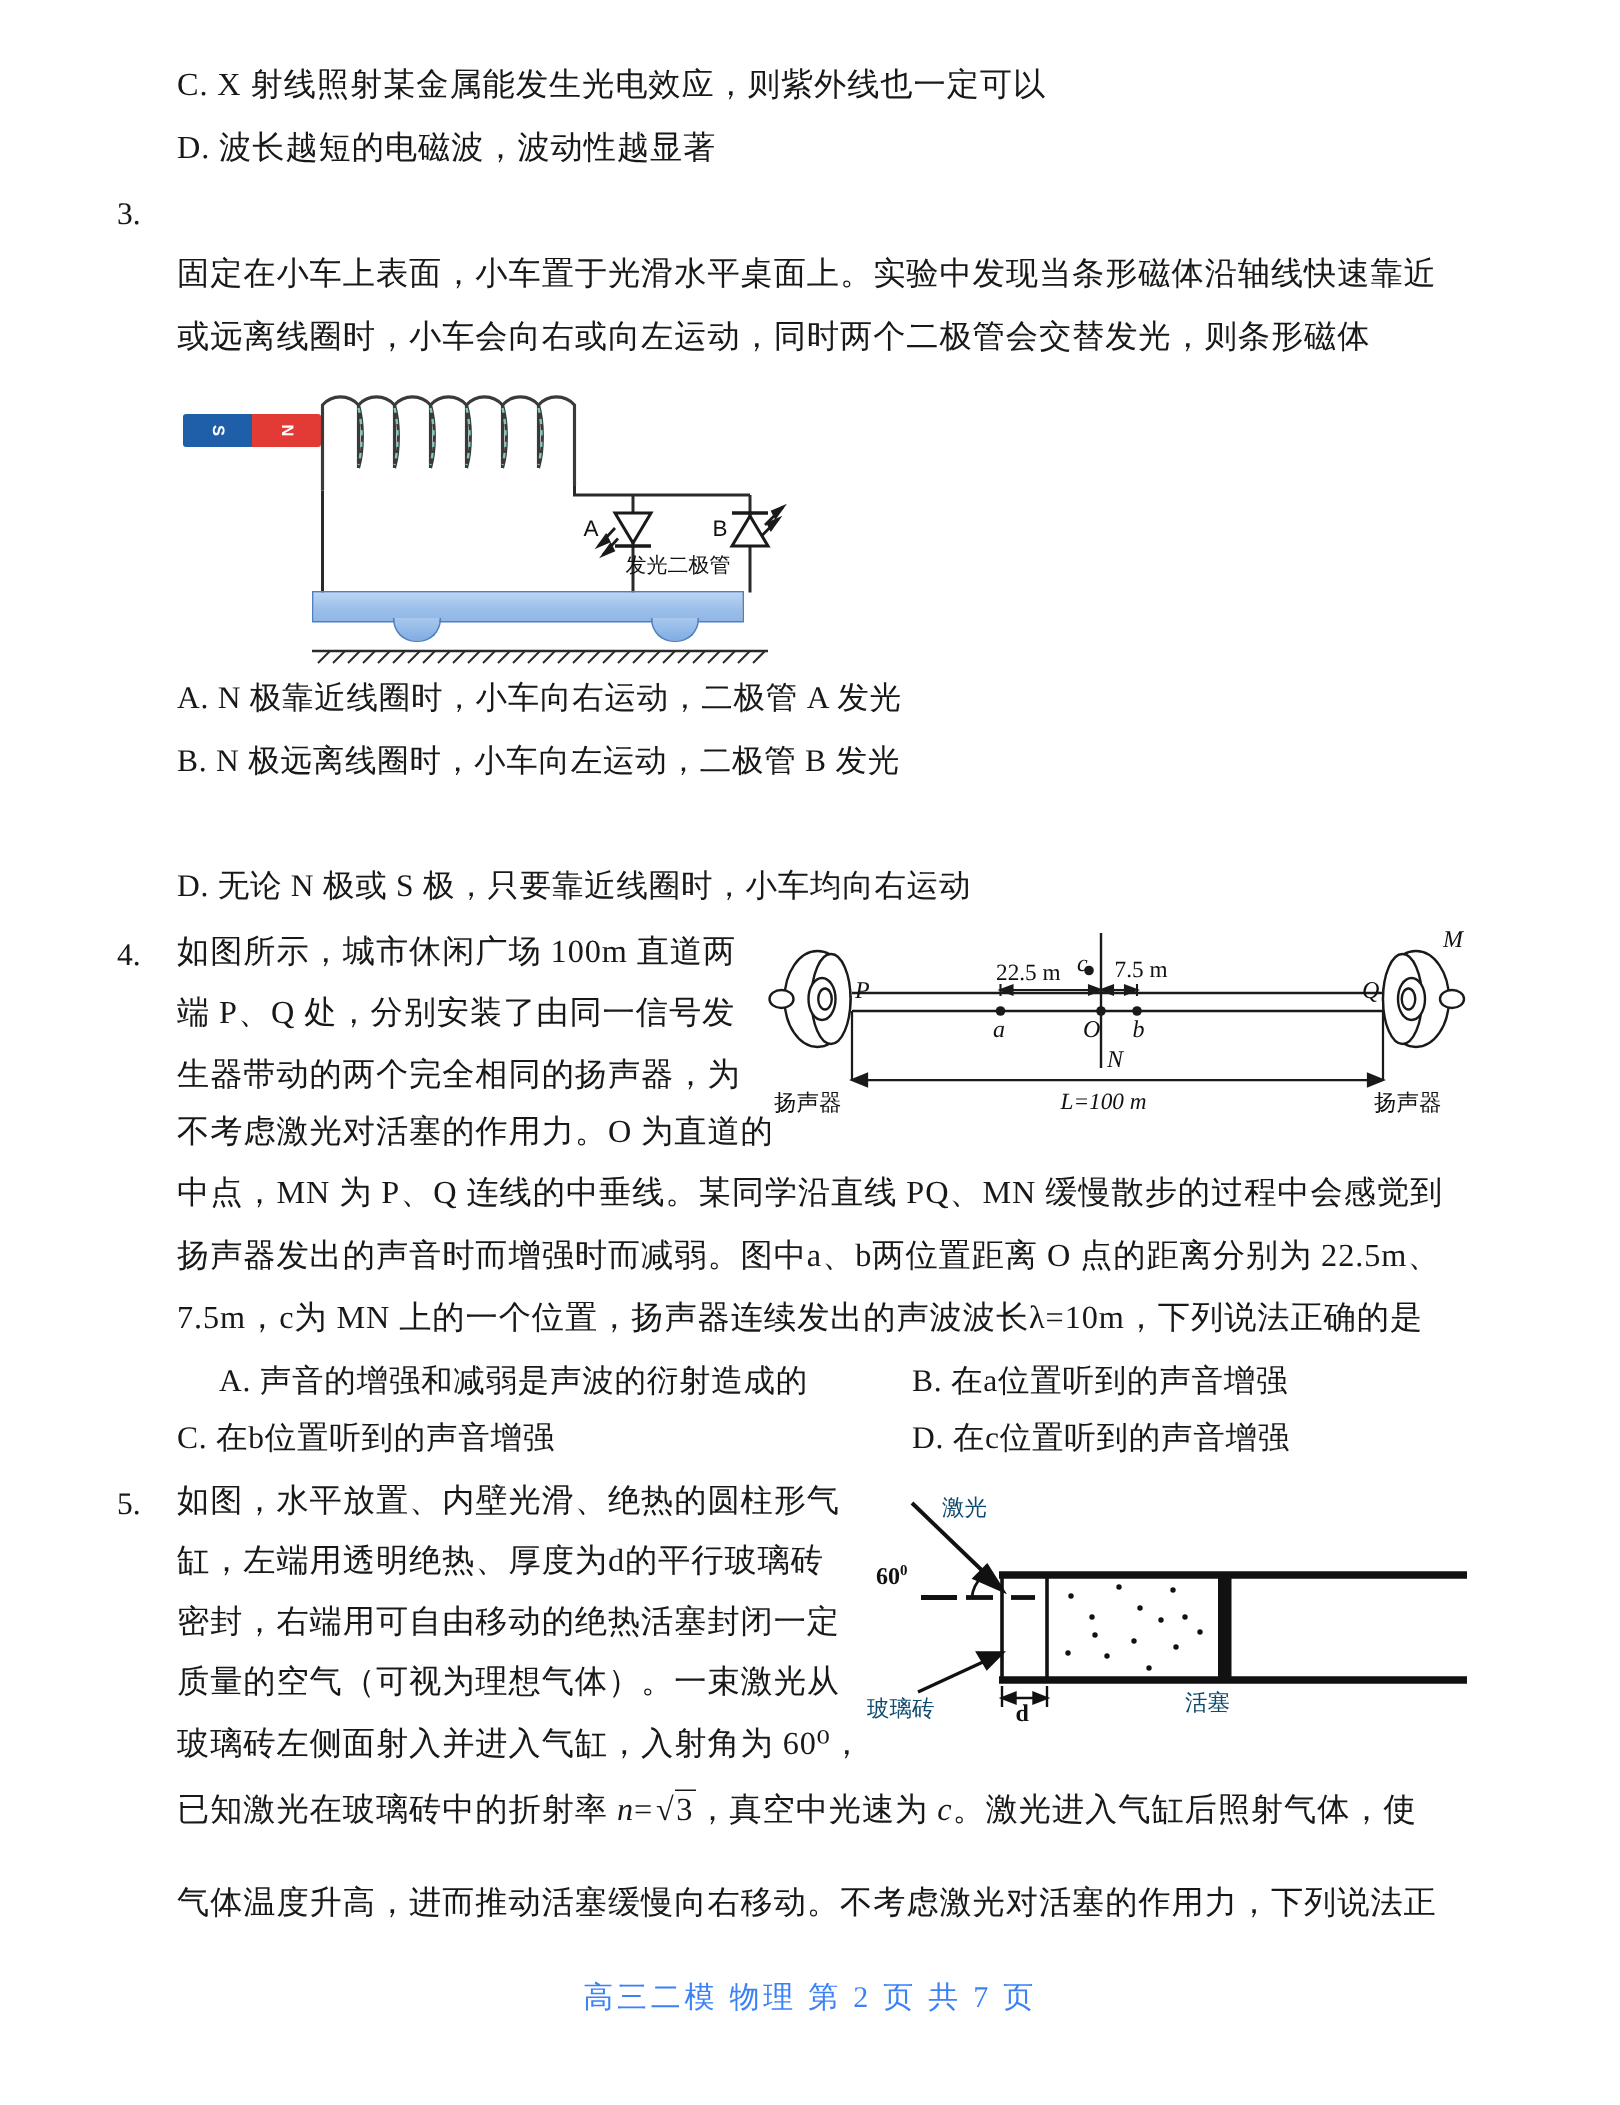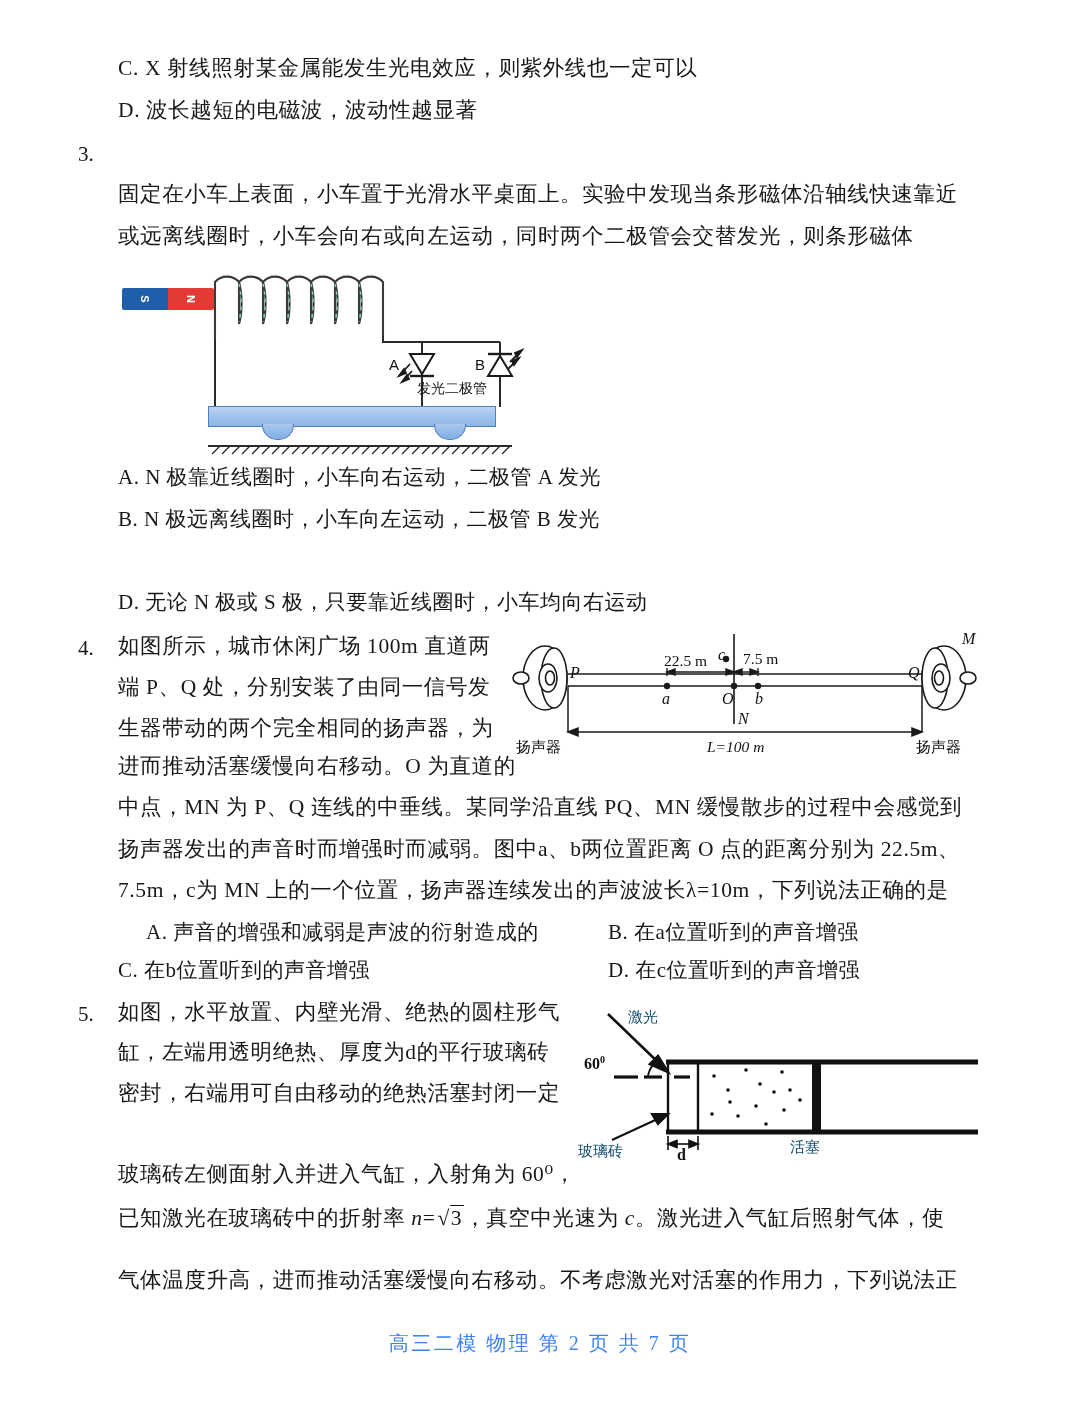--- a/index.html
+++ b/index.html
@@ -10,21 +10,21 @@
   body {
     width: 1080px;
     height: 1403px;
     position: relative;
     font-family: "Liberation Serif", "DejaVu Serif", serif;
     color: #1a1a1a;
     overflow: hidden;
   }
   .page {
     position: absolute;
-    left: 0; top: 12px;
+    left: 0; top: 0;
     width: 1080px;
     height: 1041px;
   }
 
   
   .qline {
     position: absolute;
     font-size: 21.5px;
     line-height: 1;
     letter-spacing: 0.6px;
@@ -276,21 +276,21 @@
   </div>
 
   <div class="opt" style="left:118px; top:455px;">A. N 极靠近线圈时，小车向右运动，二极管 A 发光</div>
   <div class="opt" style="left:118px; top:497px;">B. N 极远离线圈时，小车向左运动，二极管 B 发光</div>
   <div class="opt" style="left:118px; top:580px;">D. 无论 N 极或 S 极，只要靠近线圈时，小车均向右运动</div>
 
   <div class="qnum" style="left:78px; top:624px;">4.</div>
   <div class="qline" style="left:118px; top:624px;">如图所示，城市休闲广场 100m 直道两</div>
   <div class="qline" style="left:118px; top:665px;">端 P、Q 处，分别安装了由同一信号发</div>
   <div class="qline" style="left:118px; top:706px;">生器带动的两个完全相同的扬声器，为</div>
-  <div class="qline" style="left:118px; top:744px;">进而推动活塞缓慢向右移动。O 为直道的</div>
+  <div class="qline" style="left:118px; top:744px;">不考虑激光对活塞的作用力。O 为直道的</div>
 
   <div id="fig4">
     <svg width="468" height="148" style="position:absolute; left:0; top:0;">
 
       <g fill="#ffffff" stroke="#1a1a1a" stroke-width="1.6">
         <ellipse cx="33" cy="50" rx="22" ry="32"></ellipse>
         <ellipse cx="42" cy="50" rx="13" ry="30"></ellipse>
         <ellipse cx="36" cy="50" rx="9" ry="14"></ellipse>
         <ellipse cx="38" cy="50" rx="4.5" ry="7"></ellipse>
         <ellipse cx="9" cy="50" rx="8" ry="6"></ellipse>
@@ -364,20 +364,21 @@
 
   <div class="opt" style="left:118px; top:910px;margin-left:28px;">A. 声音的增强和减弱是声波的衍射造成的</div>
   <div class="opt" style="left:608px; top:910px;">B. 在a位置听到的声音增强</div>
   <div class="opt" style="left:118px; top:948px;">C. 在b位置听到的声音增强</div>
   <div class="opt" style="left:608px; top:948px;">D. 在c位置听到的声音增强</div>
 
   <div class="qnum" style="left:78px; top:990px;">5.</div>
   <div class="qline" style="left:118px; top:1030px;">缸，左端用透明绝热、厚度为d的平行玻璃砖</div>
   <div class="qline" style="left:118px; top:990px;">如图，水平放置、内壁光滑、绝热的圆柱形气</div>
   <div class="qline" style="left:118px; top:1071px;">密封，右端用可自由移动的绝热活塞封闭一定</div>
+  <div class="qline" style="left:118px; top:1111px;">质量的空气（可视为理想气体）。一束激光从</div>
   <div class="qline" style="left:118px; top:1152px;">玻璃砖左侧面射入并进入气缸，入射角为 60⁰，</div>
 
   <div id="fig5">
     <svg width="402" height="160" style="position:absolute; left:0; top:0;">
 
       <g stroke="#111111" stroke-width="5" fill="none">
         <line x1="88" y1="58" x2="400" y2="58"></line>
         <line x1="88" y1="128" x2="400" y2="128"></line>
       </g>
 

